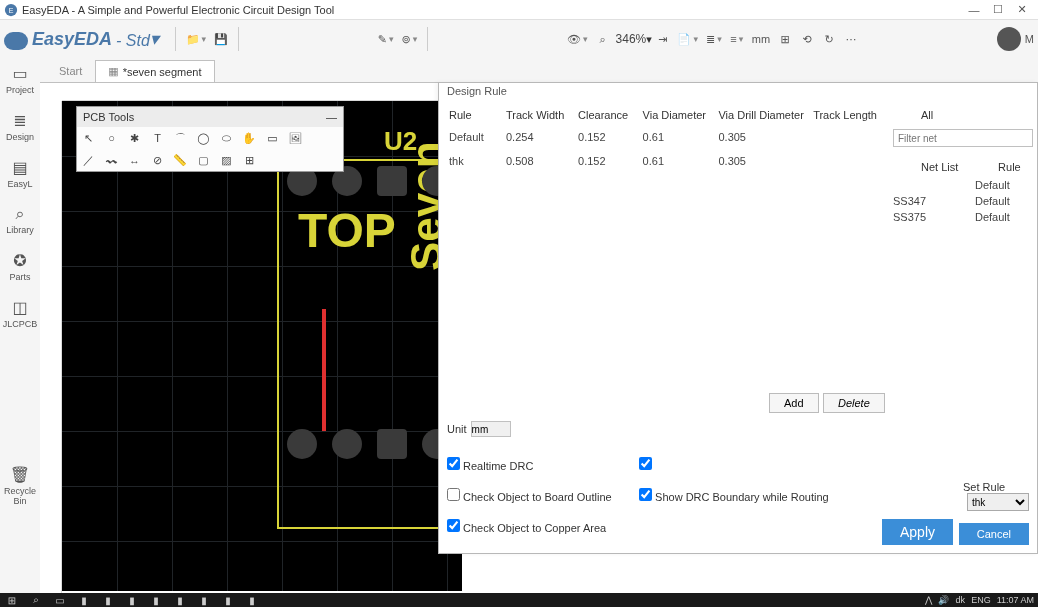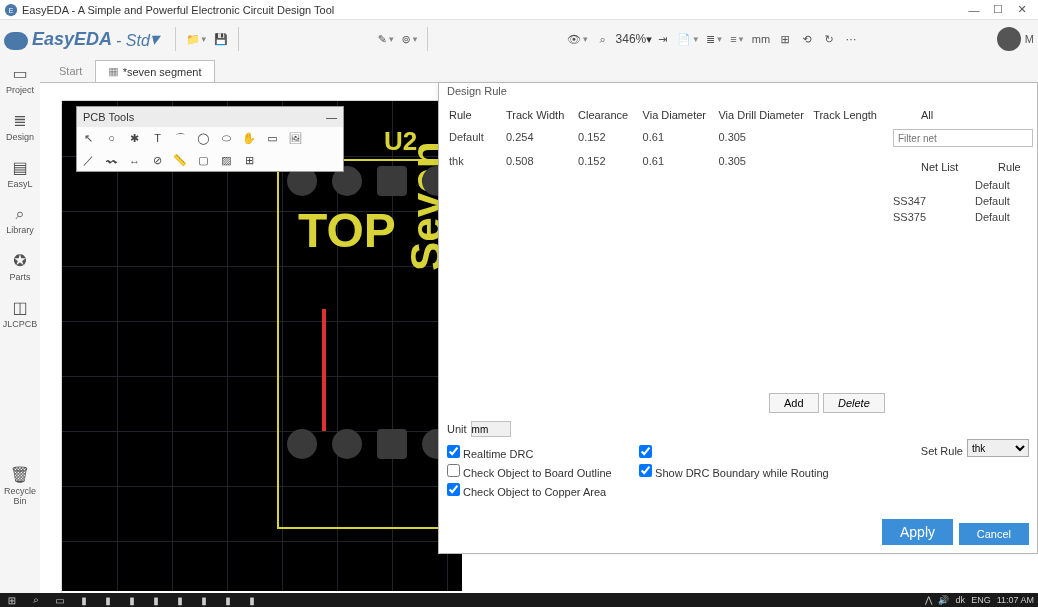--- a/index.html
+++ b/index.html
@@ -64,23 +64,23 @@
   .side-pane { position:absolute; left:450px; top:22px; right:6px; }
   .side-head { display:flex; }
   .side-head div { font-size:11px; color:#333; padding:4px;margin-left:28px; }
   .sc1{width:82px;} .sc2{width:60px;}
   .side-input { width:140px; height:18px; border:1px solid #c0c0c0; margin:4px 0 10px 4px; font-size:10px; color:#aaa; padding:0 4px; }
   .side-row { display:flex; font-size:11px; color:#444; }
   .side-row div { padding:2px 4px; }
   .unit-row { position:absolute; left:8px; top:338px; font-size:11px; display:flex; align-items:center; }
   .unit-row input { width:40px; height:16px; margin-left:4px; border:1px solid #c0c0c0; background:#f0f0f0; font-size:10px; }
   .chk-area { position:absolute; left:8px; top:360px; width:430px; }
-  .chk { font-size:11px; color:#333; padding:2px 0; display:block; }
+  .chk { font-size:11px; color:#333; padding:2px 0; display:block;margin-top:12px; }
   .chk-area2 { position:absolute; left:200px; top:360px; width:300px; }
-  .setrule { position:absolute; right:8px; top:356px; font-size:11px; display:flex; align-items:flex-end; }
+  .setrule { position:absolute; right:8px; top:398px; font-size:11px; display:flex; align-items:flex-start;flex-direction:column; }
   .setrule select { width:62px; height:18px; border:1px solid #aaa; font-size:10px; margin-left:4px; }
   .dlg-btn { position:absolute; top:310px; font-size:11px; border:1px solid #bbb; background:#f6f6f6; padding:3px 14px; cursor:pointer; }
   .dlg-btn.add { left:330px; }
   .dlg-btn.del { left:384px;font-style:italic; }
   .main-apply { position:absolute; right:84px; bottom:8px; background:#3b8ed8; color:#fff; border:none; padding:5px 18px; font-size:14px; cursor:pointer; }
   .main-cancel { position:absolute; right:8px; bottom:8px; background:#3b8ed8; color:#fff; border:none; padding:5px 18px; font-size:11px; cursor:pointer; }
   
   .taskbar { position:absolute; left:0; right:0; bottom:0; height:14px; background:#1a1a1a; display:flex; align-items:center; }
   .tb-item { width:24px; height:14px; display:flex; align-items:center; justify-content:center; color:#ccc; font-size:10px; cursor:pointer; }
   .tb-right { position:absolute; right:4px; display:flex; align-items:center; color:#ccc; font-size:9px; gap:6px; }

